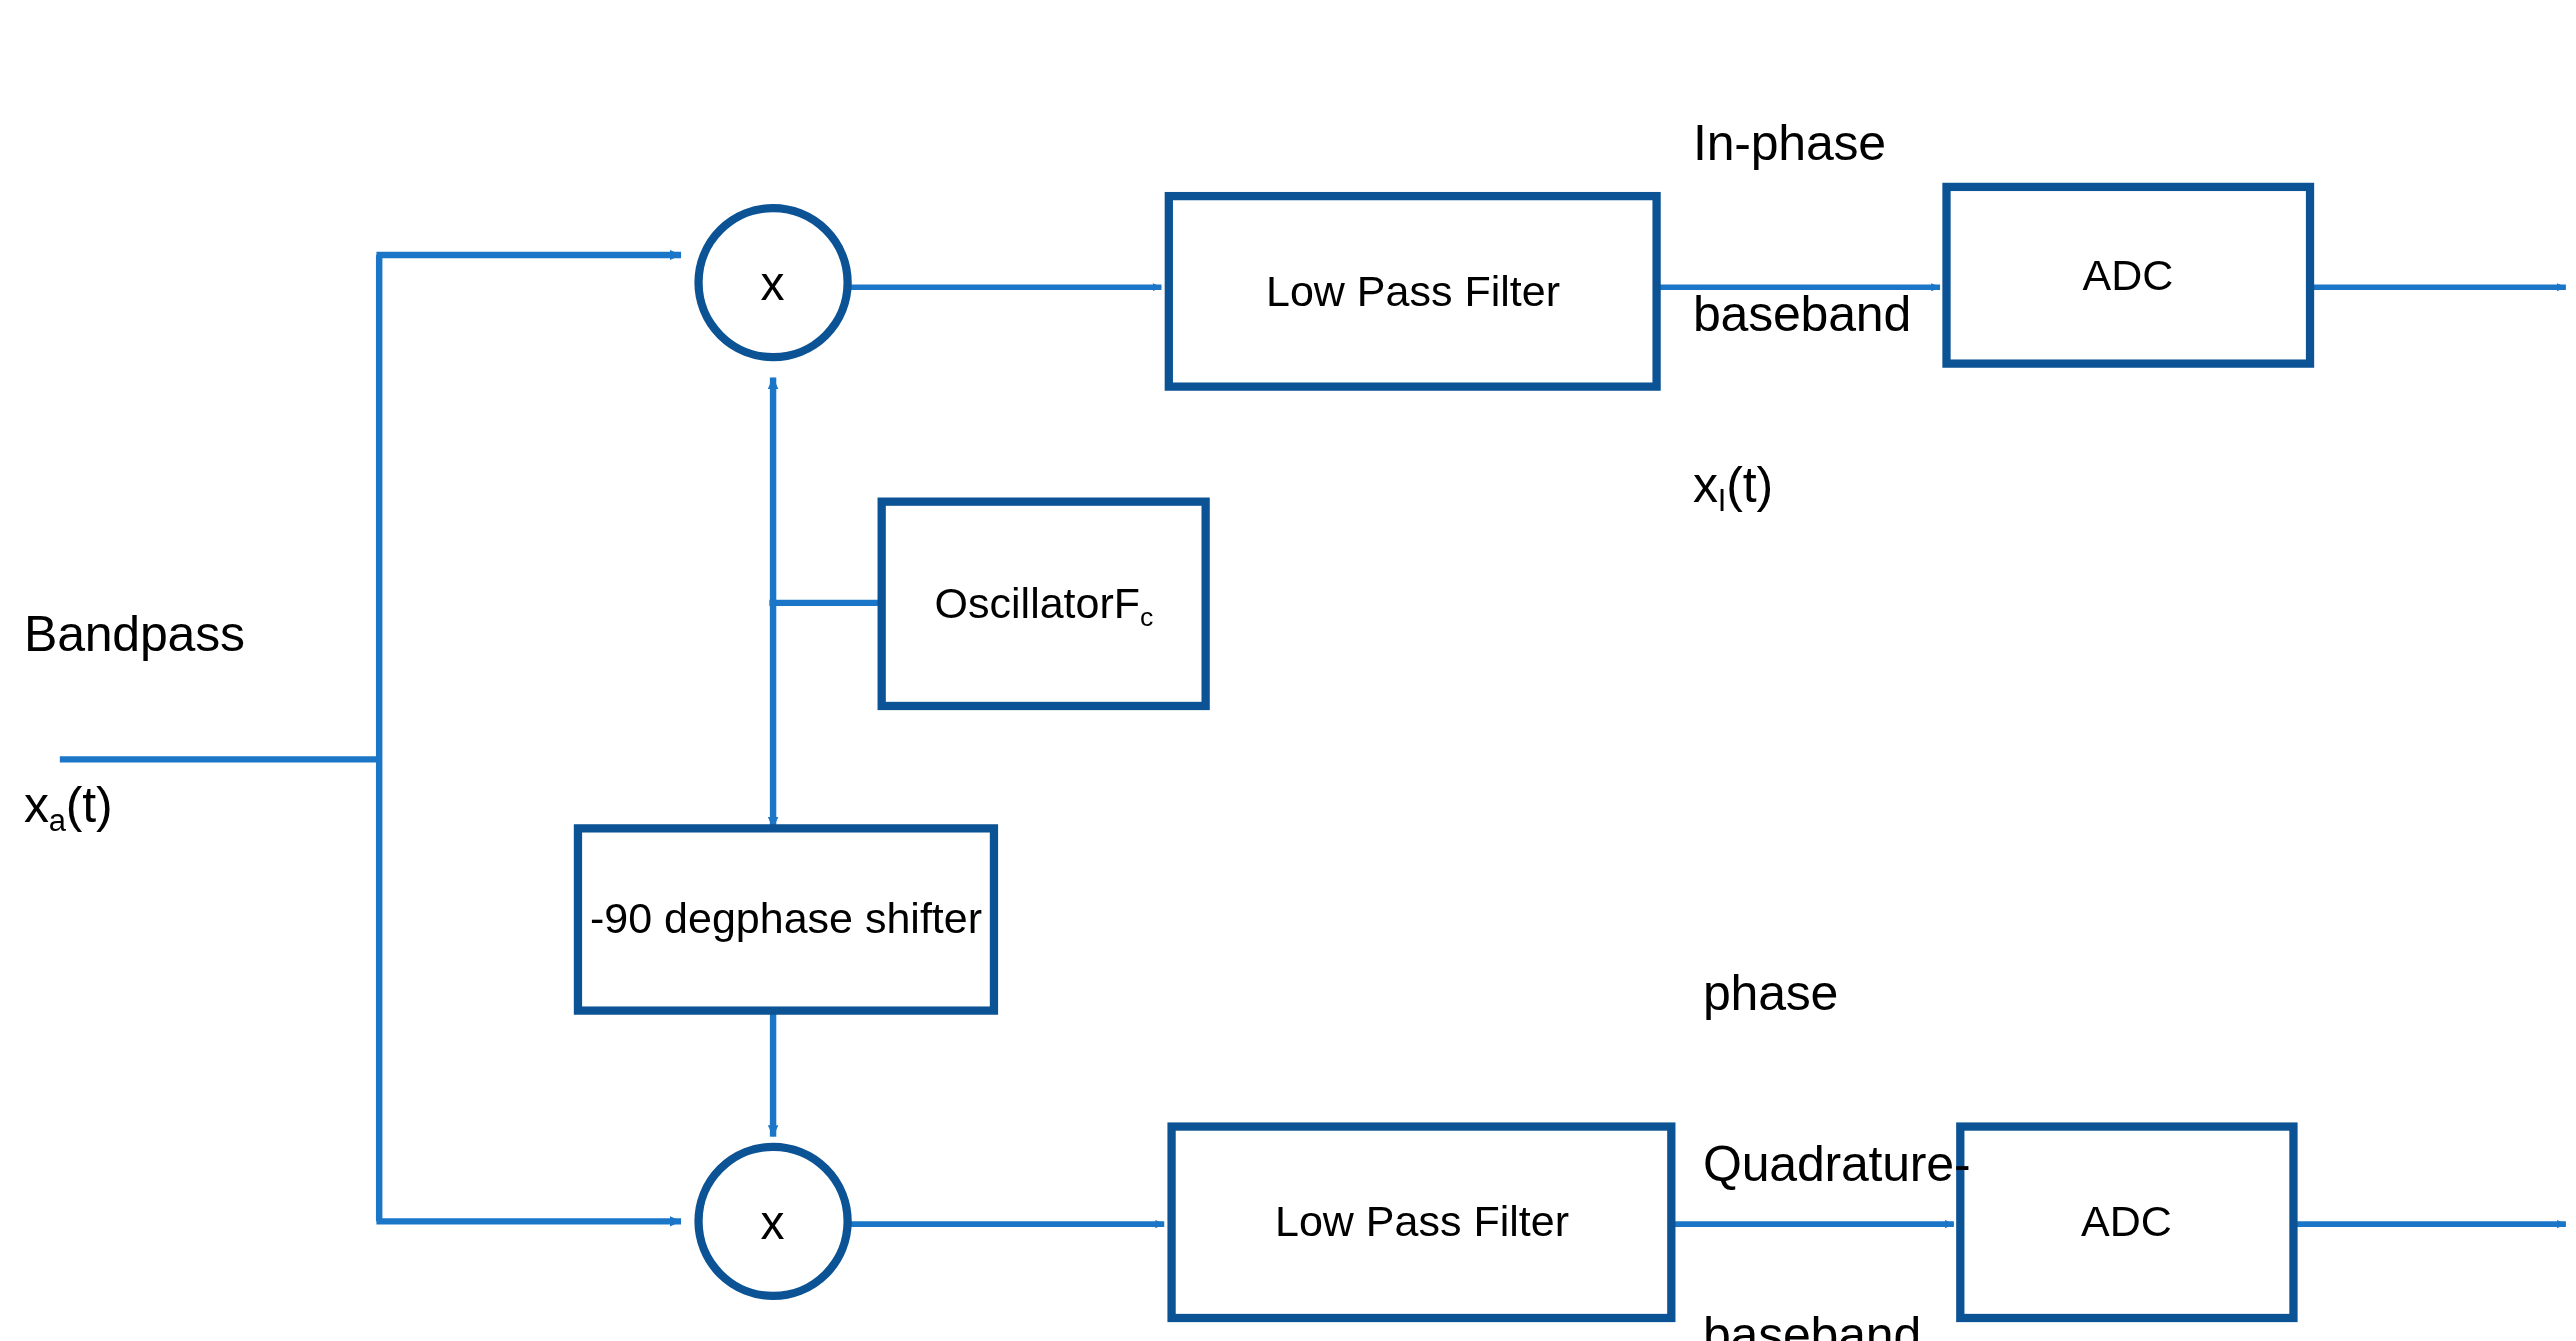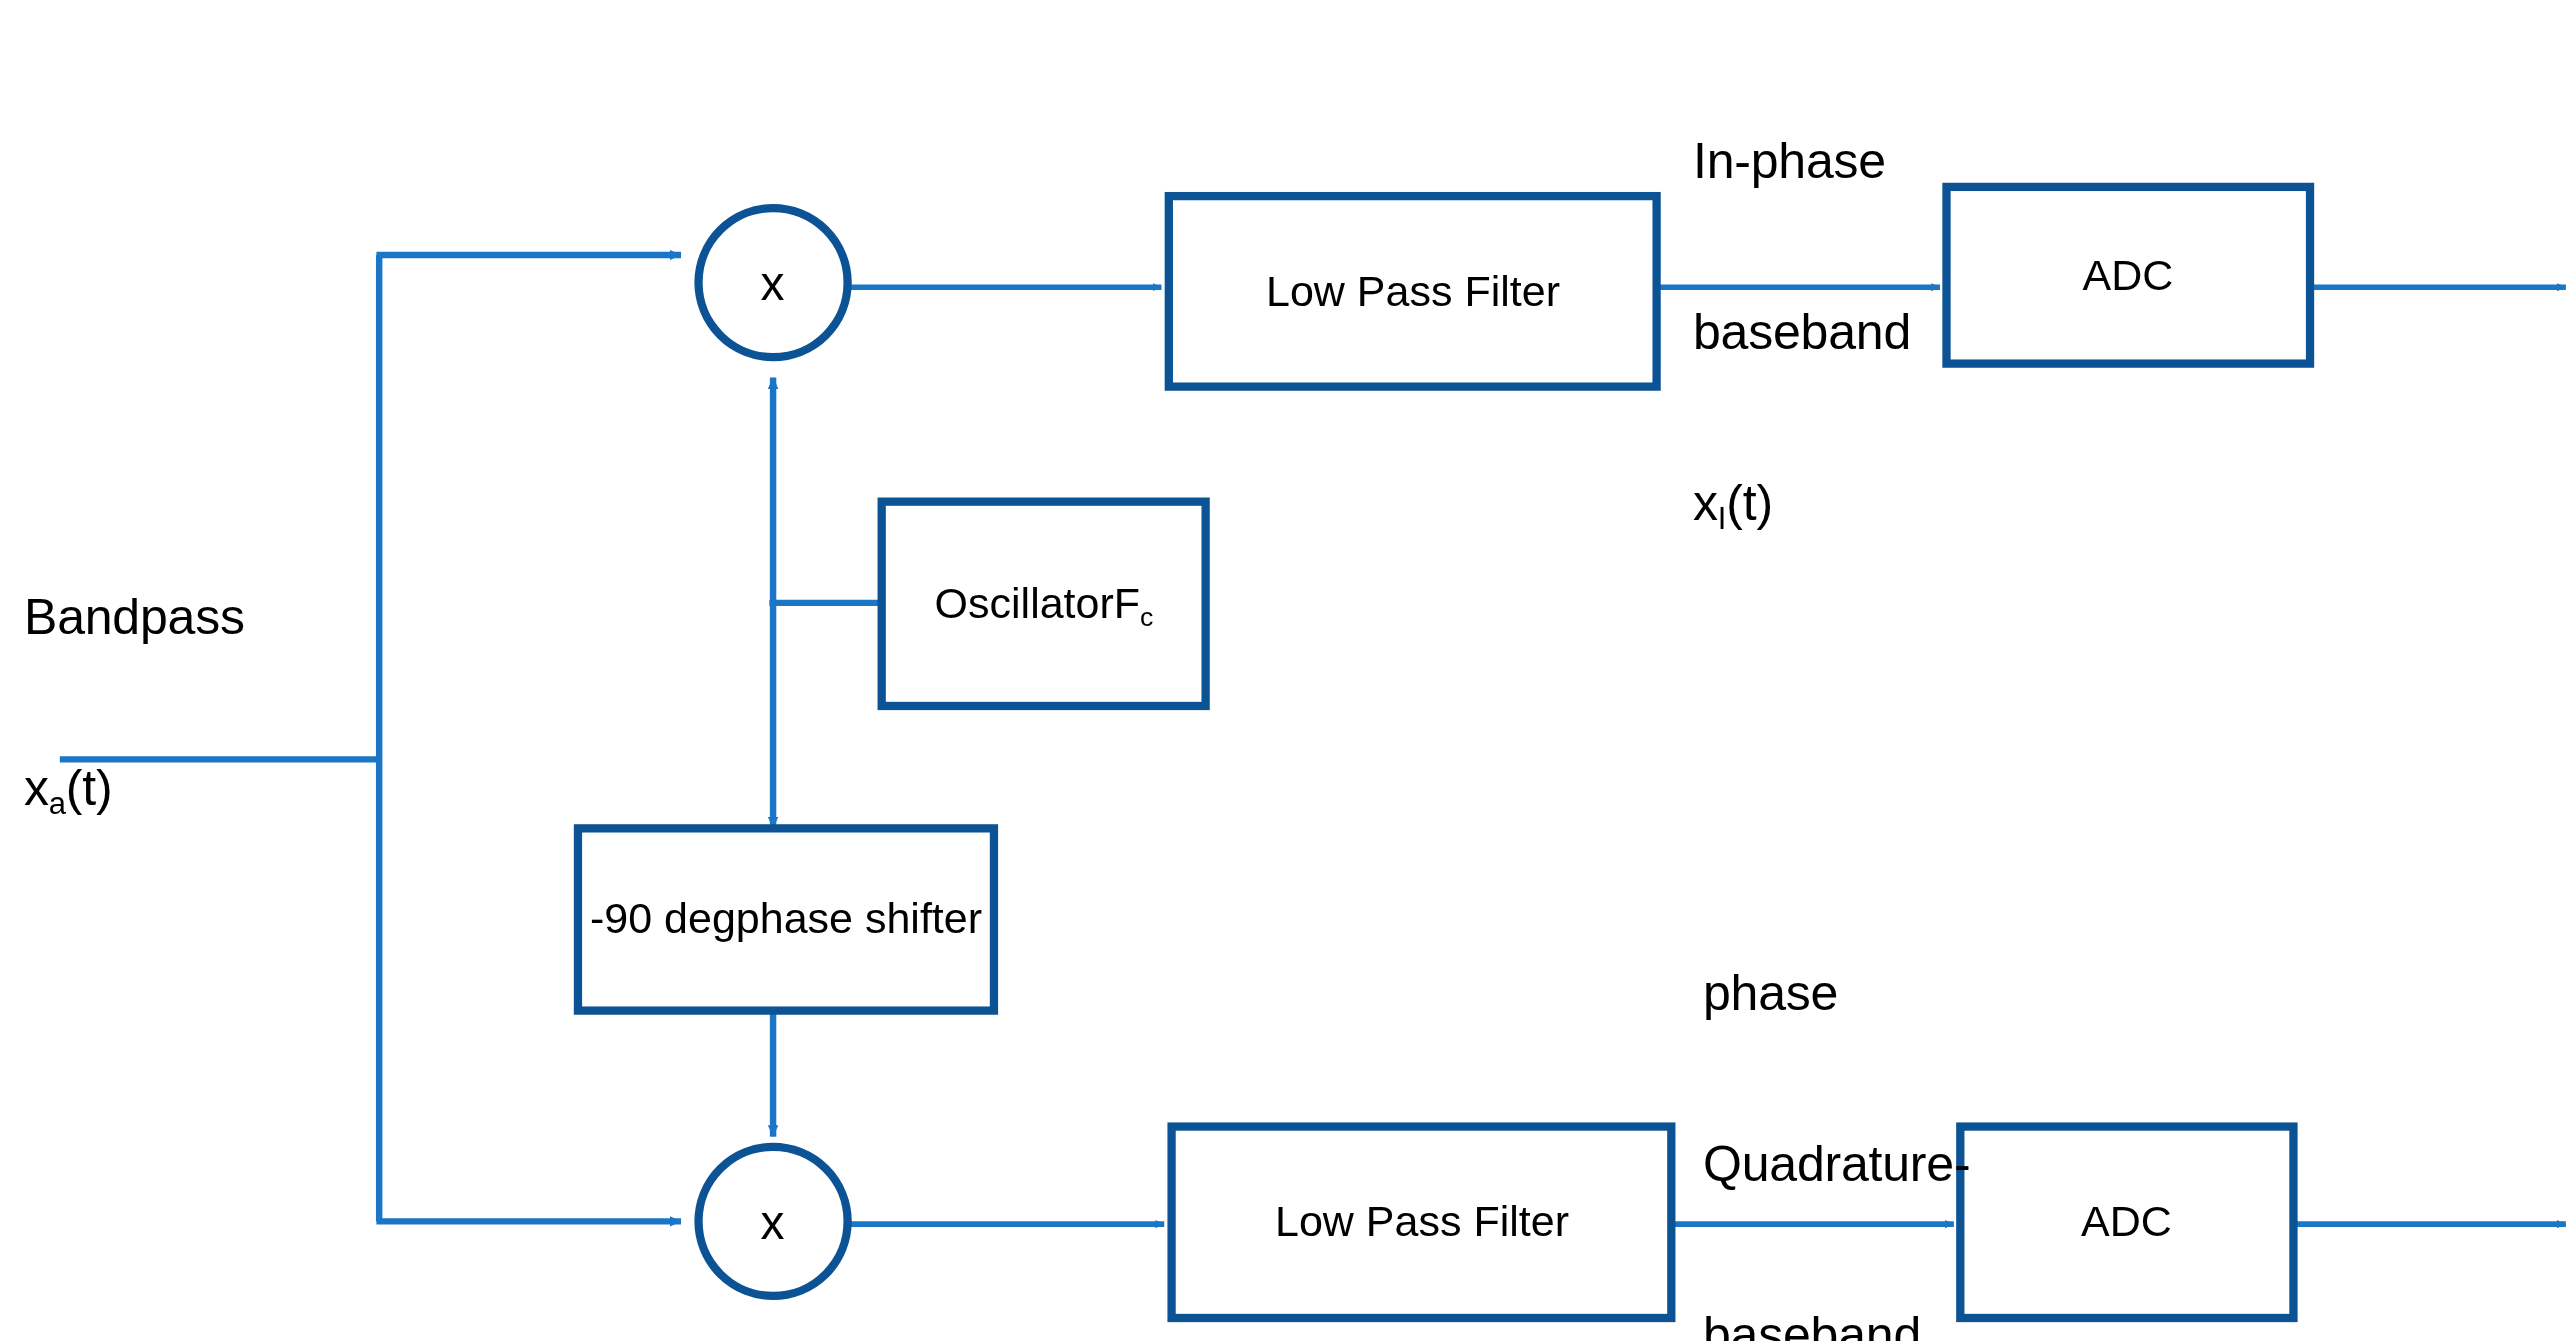--- a/index.html
+++ b/index.html
@@ -112,21 +112,21 @@
     <rect x="2115" y="203" width="395" height="192" fill="#ffffff" stroke="#0B5394" stroke-width="9"></rect>
     <rect x="958" y="545" width="352" height="222" fill="#ffffff" stroke="#0B5394" stroke-width="9"></rect>
     <rect x="628" y="900" width="452" height="198" fill="#ffffff" stroke="#0B5394" stroke-width="9"></rect>
     <rect x="1273" y="1224" width="543" height="208" fill="#ffffff" stroke="#0B5394" stroke-width="9"></rect>
     <rect x="2130" y="1224" width="362" height="208" fill="#ffffff" stroke="#0B5394" stroke-width="9"></rect>
   </svg>
 
   <div class="mixer-glyph" style="left:699px; top:241px; width:147px; height:85px;">x</div>
   <div class="mixer-glyph" style="left:699px; top:1180px; width:147px; height:85px;">x</div>
 
-  <div class="lbl" style="left:24px; top:475px;">
+  <div class="lbl" style="left:24px; top:492px;">
     <div>Bandpass</div>
     <div><span>x</span><sub>a</sub><span>(t)</span></div>
   </div>
 
   <div class="boxlabel" style="left:1169px; top:196px; width:488px; height:191px;">Low Pass Filter</div>
 
   <div class="boxlabel" style="left:1946px; top:187px; width:364px; height:177px;">ADC</div>
 
   <div class="boxlabel" style="left:1172px; top:1126px; width:500px; height:191px;">Low Pass Filter</div>
 
@@ -135,21 +135,21 @@
   <div class="boxlabel" style="left:882px; top:502px; width:324px; height:204px; flex-direction:row; justify-content:center;">
     <div>Oscillator</div>
     <div><span>F</span><sub>c</sub></div>
   </div>
 
   <div class="boxlabel" style="left:578px; top:828px; width:416px; height:182px; justify-content:center;">
     <div>-90 deg</div>
     <div>phase shifter</div>
   </div>
 
-  <div class="lbl" style="left:1693px; top:19px;">
+  <div class="lbl" style="left:1693px; top:1px;">
     <div>In-phase</div>
     <div>baseband</div>
     <div><span>x</span><sub>I</sub><span>(t)</span></div>
   </div>
 
   <div class="lbl" style="left:1703px; top:851px;">
     <div>phase</div>
     <div>Quadrature-</div>
     <div>baseband</div>
     

